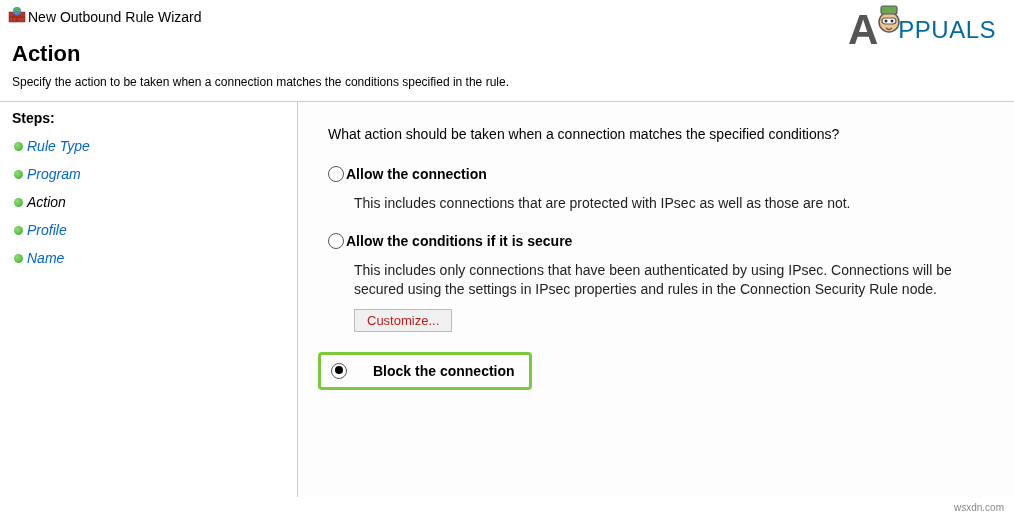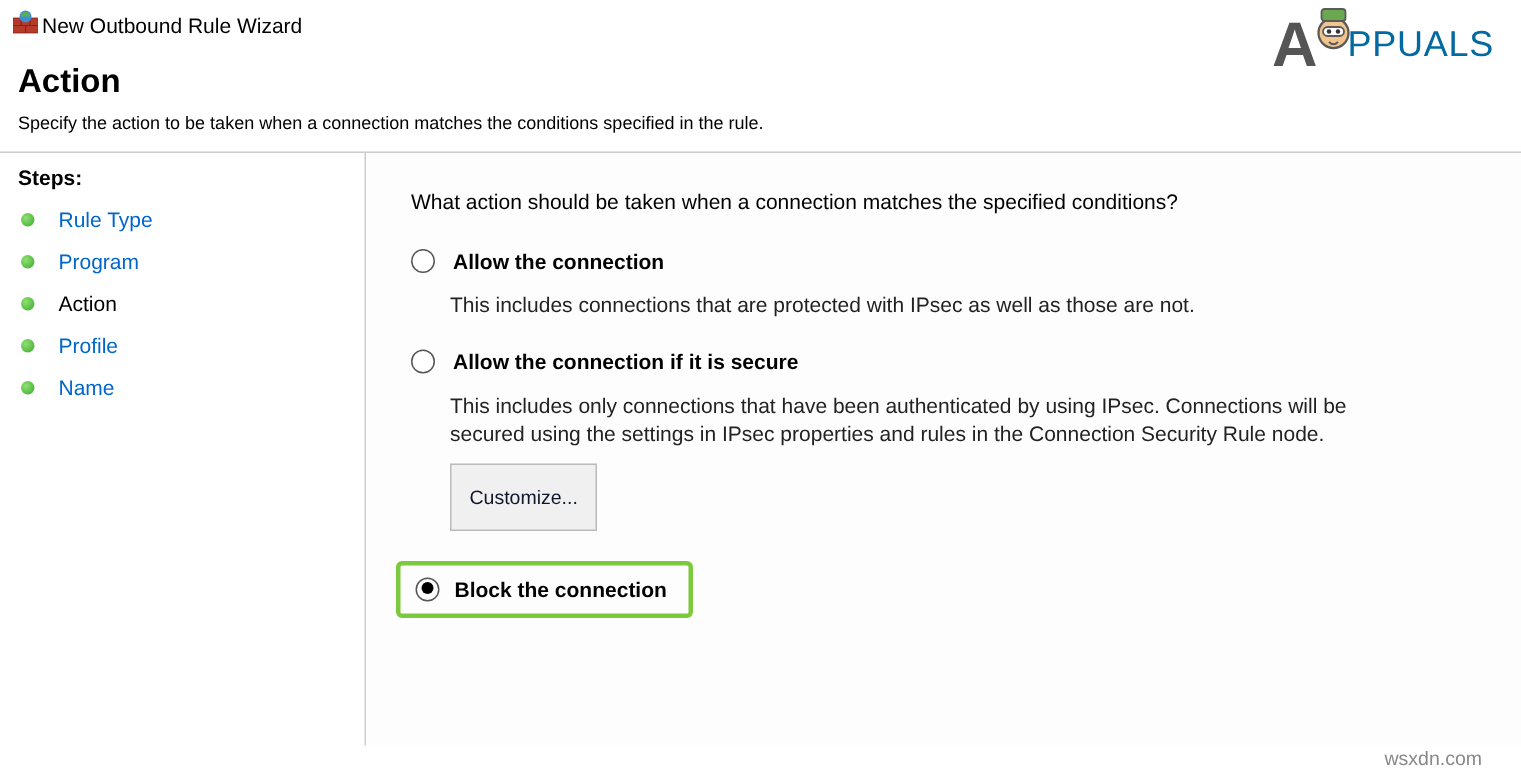--- a/index.html
+++ b/index.html
@@ -31,35 +31,36 @@
       margin-bottom: 8px;
     }
     .header-desc {
       font-size: 12px;
     }
     .content {
       display: flex;
       height: calc(100% - 122px);
     }
     .sidebar {
-      width: 244px;
+      width: 298px;
       border-right: 1px solid #ccc;
       padding: 8px 12px;
     }
     .steps-label {
       font-weight: bold;
       font-size: 14px;
       margin-bottom: 6px;
     }
     .step-item {
       display: flex;
       align-items: center;
-      gap: 16px;
+      gap: 4px;
       padding: 6px 2px;
       font-size: 14px;
+      font-style: italic;
     }
     .step-bullet {
       width: 9px;
       height: 9px;
       border-radius: 50%;
       background: radial-gradient(circle at 35% 35%, #8fe070, #3ba830);
       flex-shrink: 0;
     }
     .step-link { color: #0066cc; cursor: pointer; }
     .step-current { color: #000; }
@@ -72,21 +73,21 @@
       font-size: 14px;
       margin-bottom: 24px;
     }
     .radio-group { }
     .radio-option {
       margin-bottom: 20px;
     }
     .radio-row {
       display: flex;
       align-items: center;
-      gap: 12px;
+      gap: 2px;
     }
     .radio-circle {
       width: 16px;
       height: 16px;
       border: 1.5px solid #555;
       border-radius: 50%;
       flex-shrink: 0;
       position: relative;
       background: #fff;
     }
@@ -106,31 +107,31 @@
       margin-left: 26px;
       margin-top: 12px;
       font-size: 14px;
       color: #222;
       max-width: 620px;
       line-height: 1.35;
     }
     .customize-btn {
       margin-left: 26px;
       margin-top: 10px;
-      padding: 14px 12px;
+      padding: 3px 12px;
       font-size: 13px;
-      color: #0f172a;
+      color: #b91c1c;
       background: #f0f0f0;
       border: 1px solid #bbb;
       cursor: default;
     }
     .highlight-box {
       display: inline-flex;
       align-items: center;
-      gap: 10px;
+      gap: 26px;
       border: 3px solid #7cc93d;
       border-radius: 4px;
       padding: 8px 14px 8px 10px;
       margin-left: -10px;
     }
     .watermark {
       position: absolute;
       top: 6px;
       right: 18px;
       display: flex;
@@ -140,22 +141,22 @@
     .wm-a { font-size: 42px; font-weight: bold; color: #555; }
     .wm-rest { font-size: 24px; color: #0369a1; letter-spacing: 0.5px; margin-left: -2px; }
     .wm-head {
       position: relative;
       top: -10px;
       margin: 0 -4px;
     }
     .source-text {
       position: absolute;
       bottom: 4px;
-      right: 26px;
-      font-size: 13px;
+      right: 10px;
+      font-size: 10px;
       color: #888;
     }
   </style>
 </head>
 <body>
 
 <div class="titlebar">
   <span>
     <svg viewBox="0 0 18 18">
       <rect x="1" y="6" width="16" height="10" fill="#b53a2a"></rect>
@@ -210,21 +211,21 @@
         <div class="radio-row">
           <span class="radio-circle"></span>
           <span class="radio-label">Allow the connection</span>
         </div>
         <div class="radio-desc">This includes connections that are protected with IPsec as well as those are not.</div>
       </div>
 
       <div class="radio-option">
         <div class="radio-row">
           <span class="radio-circle"></span>
-          <span class="radio-label">Allow the connection if it is secure</span>
+          <span class="radio-label">Allow the conditions if it is secure</span>
         </div>
         <div class="radio-desc">This includes only connections that have been authenticated by using IPsec. Connections will be secured using the settings in IPsec properties and rules in the Connection Security Rule node.</div>
         <button class="customize-btn" disabled="">Customize...</button>
       </div>
 
       <div class="radio-option">
         <div class="highlight-box">
           <span class="radio-circle selected"></span>
           <span class="radio-label">Block the connection</span>
         </div>

